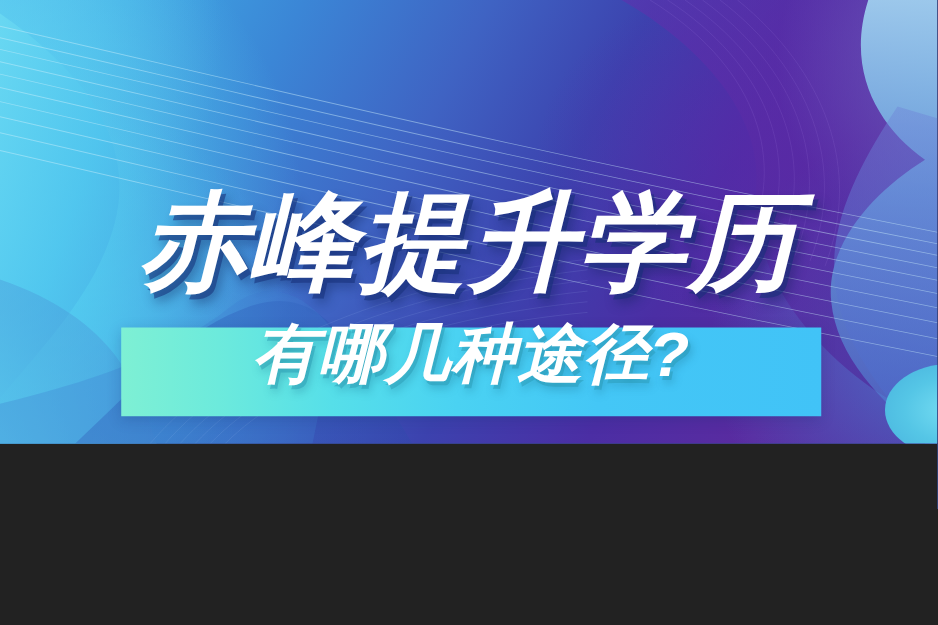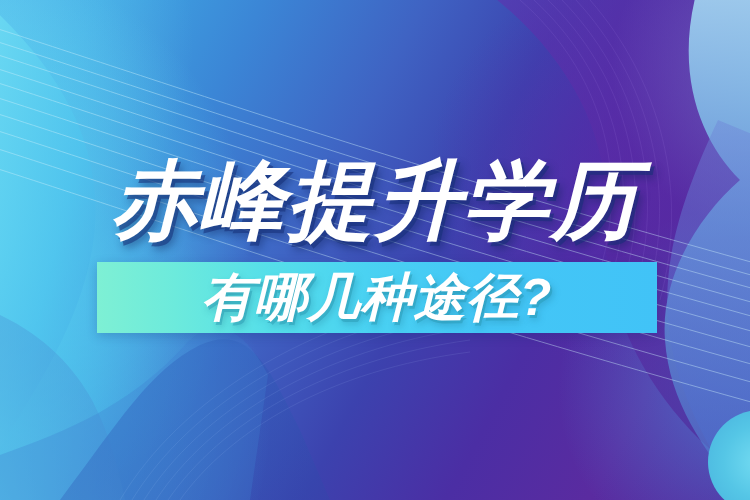--- a/index.html
+++ b/index.html
@@ -3,23 +3,23 @@
 <meta charset="utf-8">
 <style>
   html, body {
     margin: 0;
     padding: 0;
     background: #222;
   }
   #banner {
     position: relative;
     width: 750px;
-    height: 500px;
+    height: 355px;
     overflow: hidden;
-    font-family: Liberation Sans, sans-serif;
+    font-family: Liberation Mono, monospace;
     background: #3f5fc0;
   }
 
   
   .bg-layer {
     position: absolute;
     inset: 0;
     width: 100%;
     height: 100%;
   }
@@ -94,21 +94,21 @@
         #56dfe9 30%,
         #4ad2f2 48%,
         #44c7f6 68%,
         #41c3f7 100%);
     box-shadow: 0 3px 10px rgba(20,40,110,0.22);
   }
 
   .subtitle {
     position: absolute;
     left: 97px;
-    top: 262px;
+    top: 248px;
     width: 560px;
     height: 71px;
     display: flex;
     align-items: center;
     justify-content: center;
     color: #ffffff;
     font-size: 52px;
     font-weight: bold;
     font-style: italic;
     letter-spacing: 1px;

